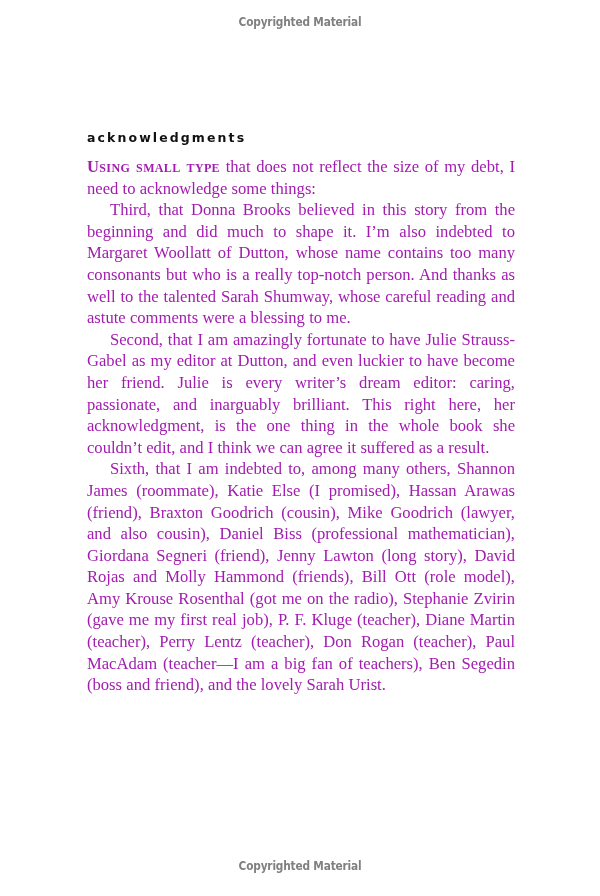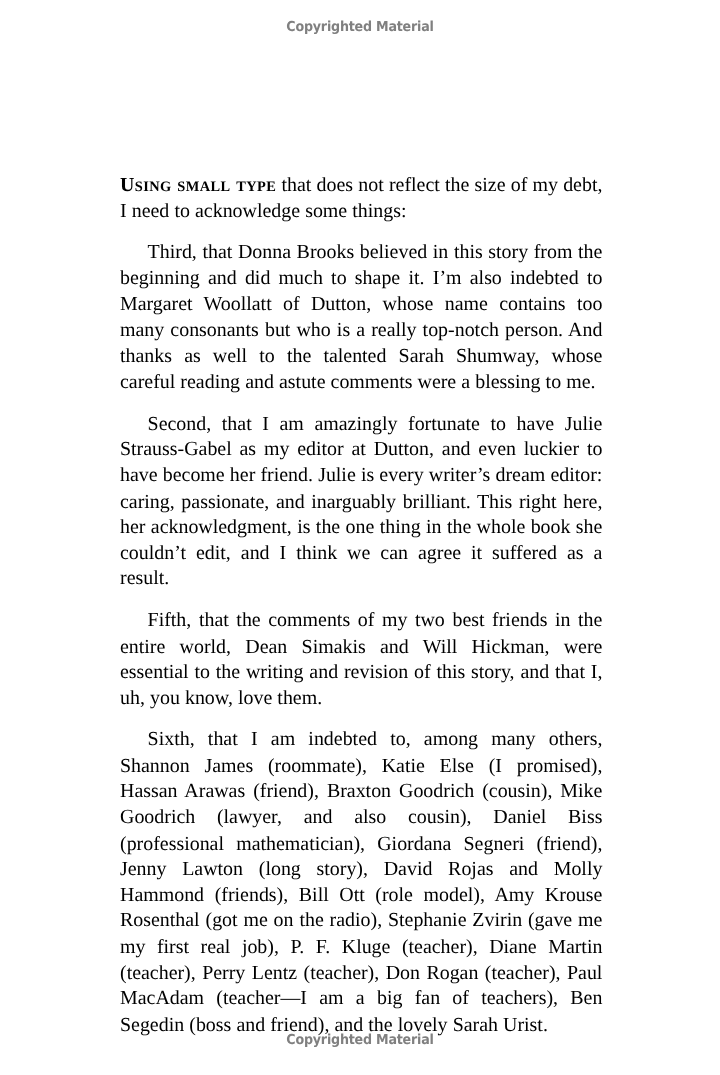--- a/index.html
+++ b/index.html
@@ -46,24 +46,24 @@
     font-family: "DejaVu Sans", sans-serif;
     font-size: 12.5px;
     font-weight: 700;
     letter-spacing: 2.1px;
     color: #111111;
     margin: 0 0 11px 0;
     line-height: 1.2;
   }
 
   p.body-par {
-    margin: 13px;
+    margin: 0;
     font-size: 16.6px;
     line-height: 21.6px;
-    color: #000000;
+    color: #a21caf;
     text-align: justify;
     text-indent: 23px;
     hyphens: auto;
     -webkit-hyphens: auto;
     word-spacing: 0.1px;
   }
 
   p.body-par.first {
     text-indent: 0;
   }
@@ -77,30 +77,30 @@
 </style>
 </head>
 <body>
 
 <div class="page">
 
   <div class="watermark watermark-top">Copyrighted Material</div>
 
   <div class="content">
 
+    <h1 class="chapter-heading">acknowledgments</h1>
 
     <p class="body-par first"><span class="smallcaps">Using small type</span><span> that does not reflect the size of my debt, I need to acknowledge some things:</span></p>
 
 
     <p class="body-par">Third, that Donna Brooks believed in this story from the beginning and did much to shape it. I’m also indebted to Margaret Woollatt of Dutton, whose name contains too many consonants but who is a really top-notch person. And thanks as well to the talented Sarah Shumway, whose careful reading and astute comments were a blessing to me.</p>
 
     <p class="body-par">Second, that I am amazingly fortunate to have Julie Strauss-Gabel as my editor at Dutton, and even luckier to have become her friend. Julie is every writer’s dream editor: caring, passionate, and inarguably brilliant. This right here, her acknowledgment, is the one thing in the whole book she couldn’t edit, and I think we can agree it suffered as a result.</p>
 
 
-    <p class="body-par">Fifth, that the comments of my two best friends in the entire world, Dean Simakis and Will Hickman, were essential to the writing and revision of this story, and that I, uh, you know, love them.</p>
 
     <p class="body-par">Sixth, that I am indebted to, among many others, Shannon James (roommate), Katie Else (I promised), Hassan Arawas (friend), Braxton Goodrich (cousin), Mike Goodrich (lawyer, and also cousin), Daniel Biss (professional mathematician), Giordana Segneri (friend), Jenny Lawton (long story), David Rojas and Molly Hammond (friends), Bill Ott (role model), Amy Krouse Rosenthal (got me on the radio), Stephanie Zvirin (gave me my first real job), P. F. Kluge (teacher), Diane Martin (teacher), Perry Lentz (teacher), Don Rogan (teacher), Paul MacAdam (teacher—I am a big fan of teachers), Ben Segedin (boss and friend), and the lovely Sarah Urist.</p>
 
   </div>
 
   <div class="watermark watermark-bottom">Copyrighted Material</div>
 
 </div>
 
 </body></html>

